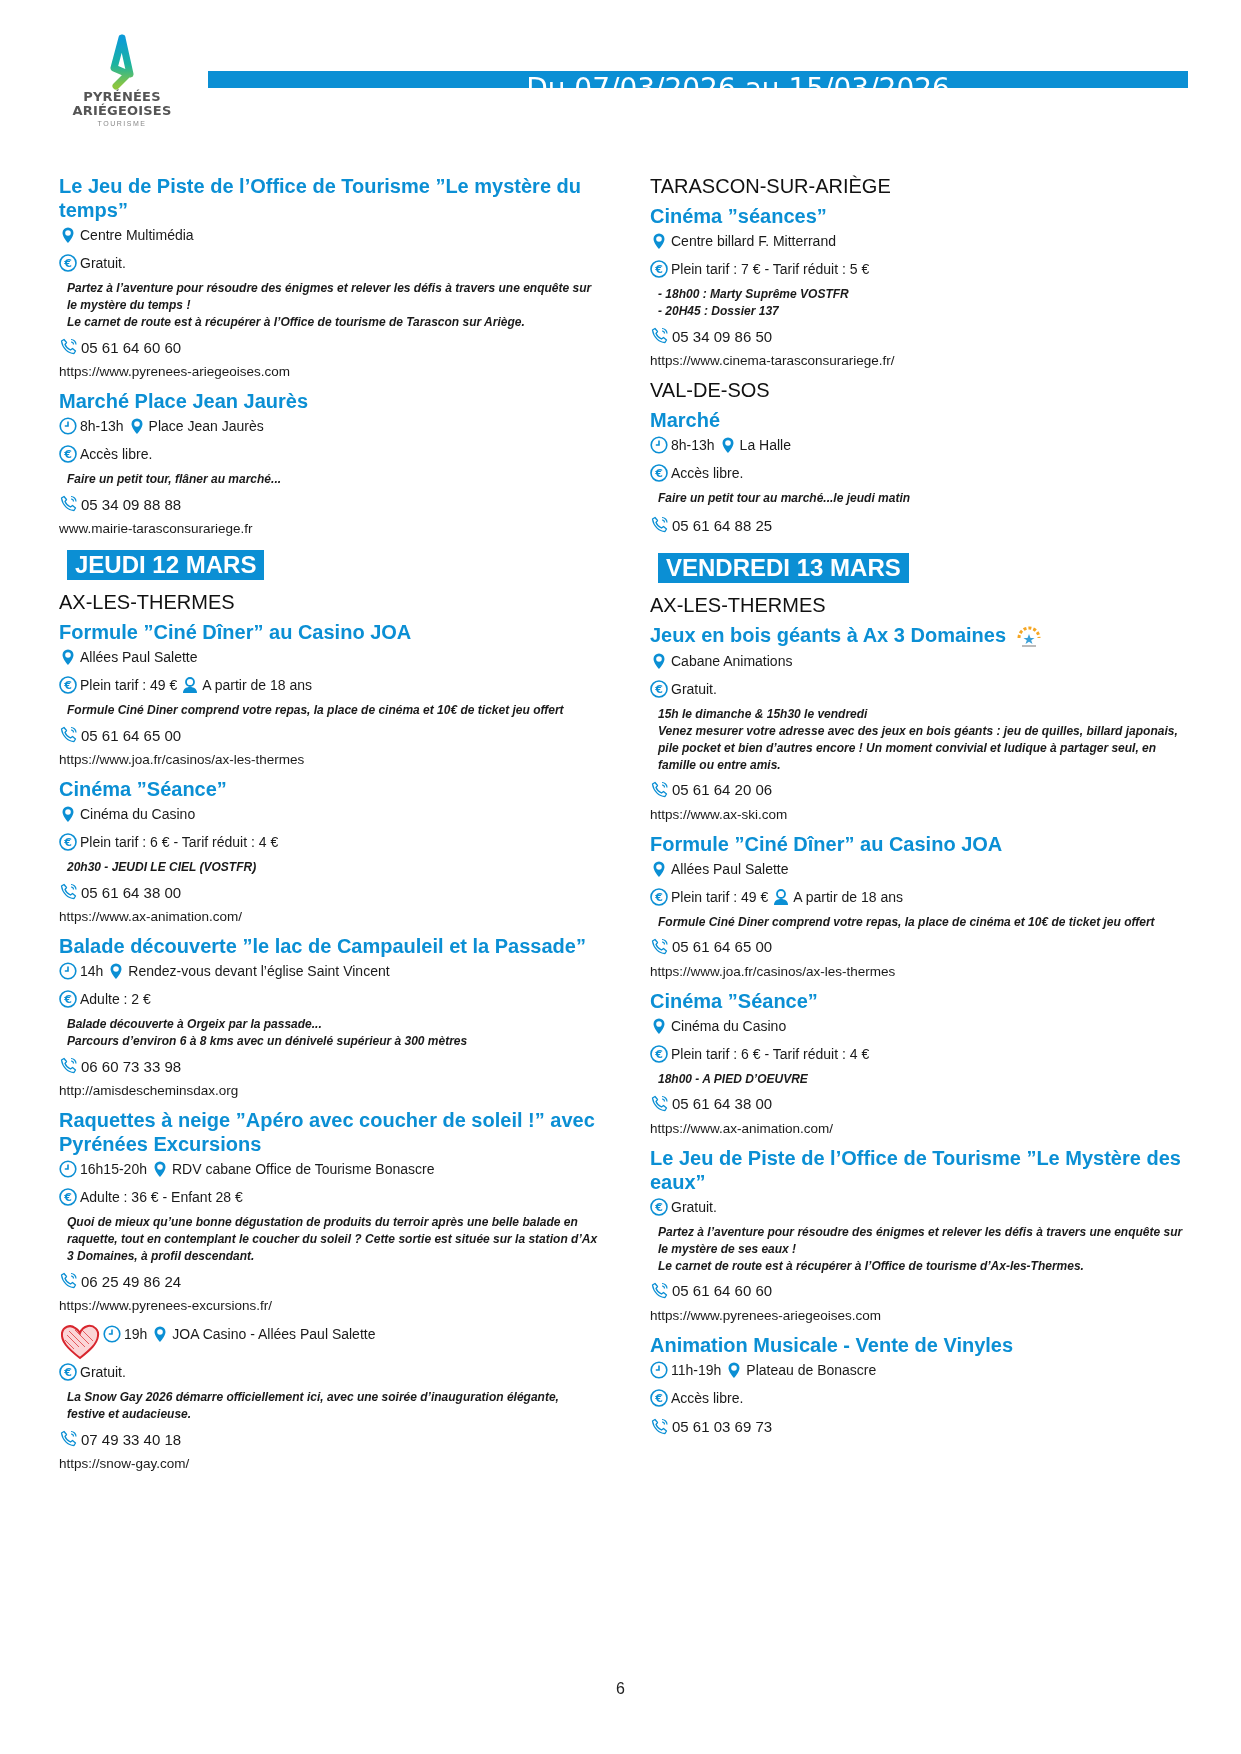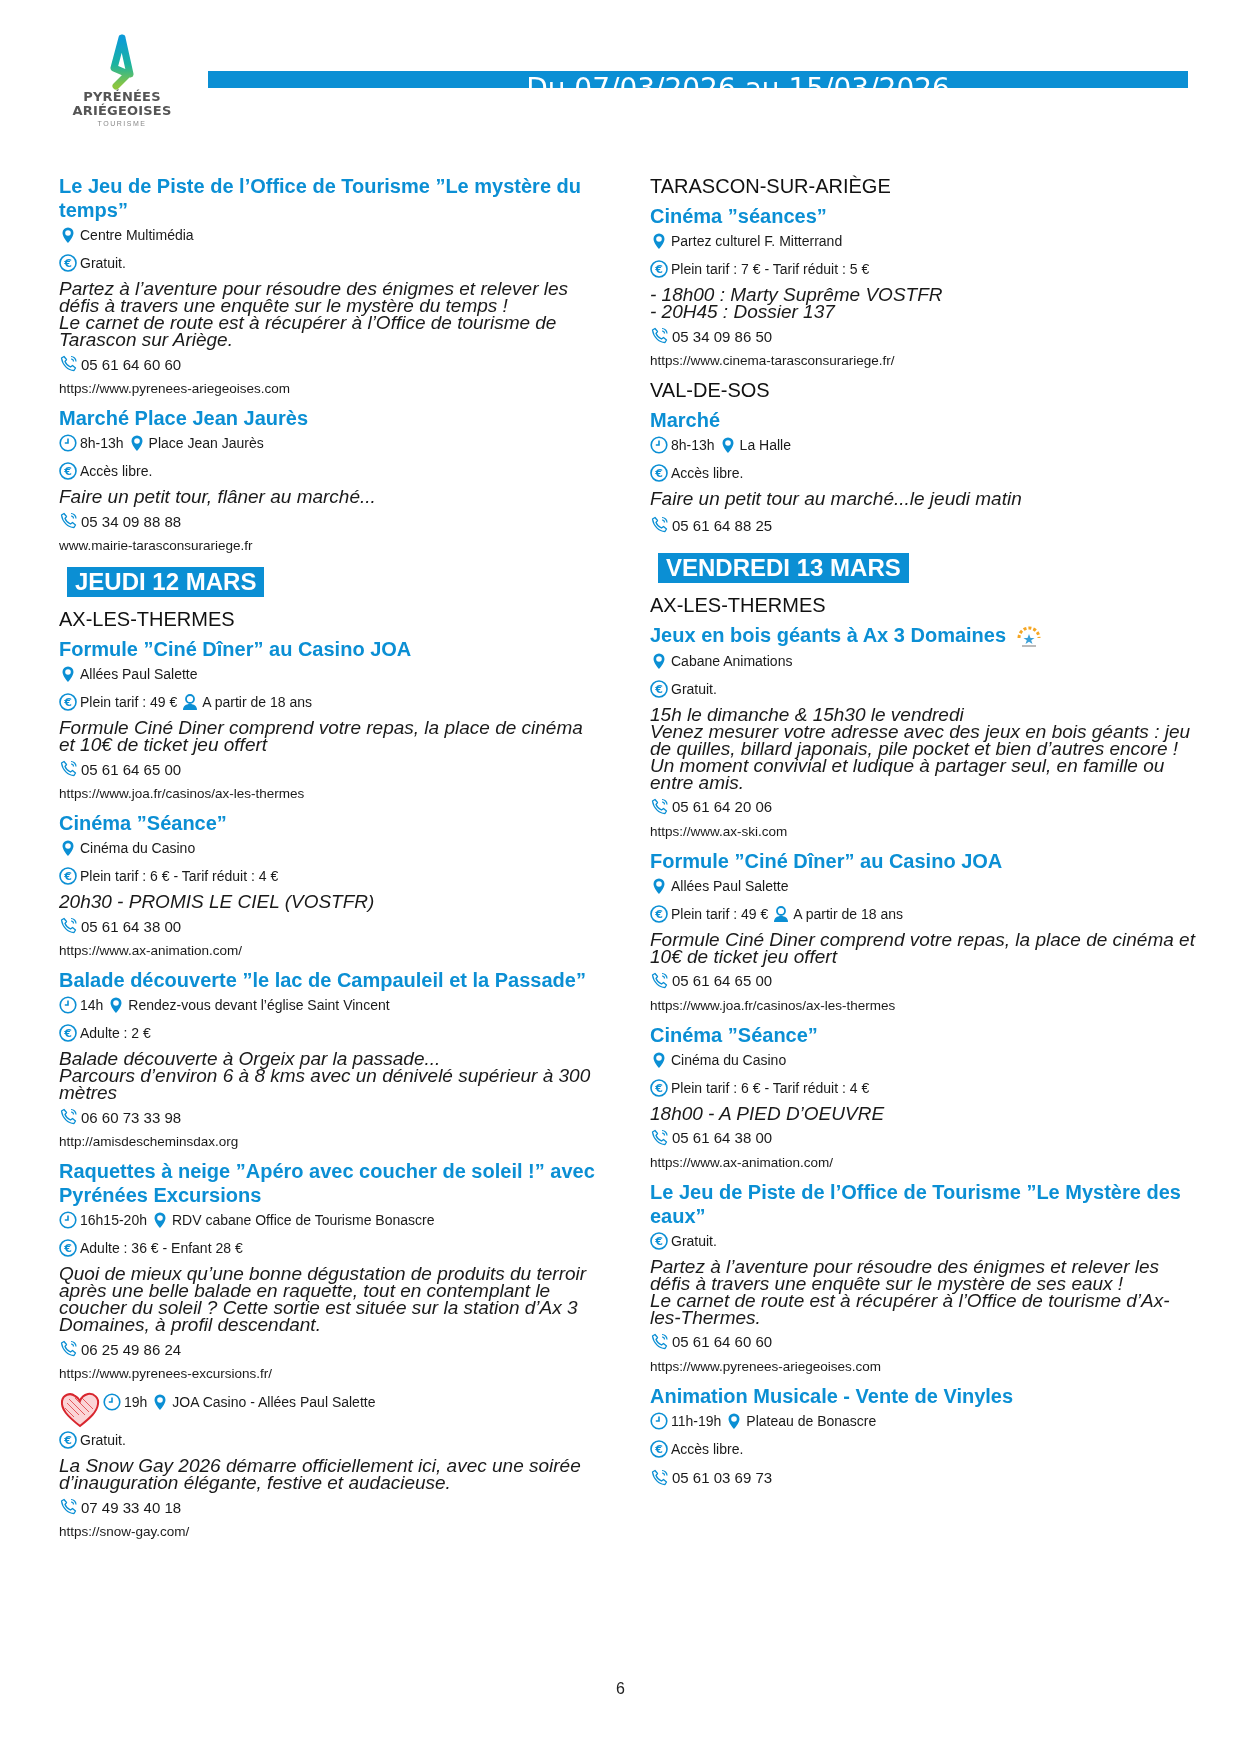--- a/index.html
+++ b/index.html
@@ -12,21 +12,21 @@
   .date-band span { position:absolute; left:0; right:0; top:1px; text-align:center; color:#fff; font-size:28px; line-height:33px; padding-left:80px; font-family:"DejaVu Sans", sans-serif; }
   .col { position:absolute; top:174px; }
   .col.left { left:59px; width:540px; }
   .col.right { left:650px; width:545px; }
   .town { font-weight:normal; font-size:20px; color:#111; margin:0 0 6px 0; line-height:24px; }
   .ev { margin-bottom:10px; }
   .ev-title { font-weight:bold; font-size:20px; line-height:24px; color:#0b8fd4; margin:0 0 4px 0; }
   .row { display:flex; align-items:center; font-size:14px; line-height:18px; margin:2px 0 10px 0;text-align:right; }
   .row .ic { display:inline-flex; width:18px; height:18px; margin-right:3px; flex:0 0 auto; }
   .row .t { margin-right:4px; }
-  .desc { font-style:italic; font-size:19px; line-height:17px; margin:-2px 0 6px 0; white-space:pre-line; }
+  .desc { font-style:italic; font-size:12px; line-height:17px; margin:-2px 0 6px 8px; white-space:pre-line;font-weight:bold; }
   .phone { display:flex; align-items:center; font-size:15px; margin:2px 0 7px 0; }
   .phone .ic { width:20px; height:20px; margin-right:2px; display:inline-flex; }
   .url { font-size:13.5px; margin:0 0 10px 0; }
   .day { display:inline-block; background:#0b8fd4; color:#fff; font-weight:bold; font-size:24px; line-height:30px; padding:0 8px 0 8px; margin:4px 0 10px 8px; }
   .heart-wrap { display:flex; align-items:flex-start; }
   .heart-wrap .hic { width:42px; height:38px; margin-right:2px; }
   .famille { display:inline-block; width:26px; height:22px; vertical-align:middle; margin-left:10px; }
   .page-num { position:absolute; top:1680px; left:0; width:1241px; text-align:center; font-size:16px; color:#222; }
 </style>
 </head>
@@ -184,21 +184,21 @@
       </div>
     <div class="row">
         <span class="ic">
           <svg width="18" height="18" viewBox="0 0 18 18">
             <circle cx="9" cy="9" r="8" fill="none" stroke="#0b8fd4" stroke-width="1.6"></circle>
             <text x="9" y="13" text-anchor="middle" font-size="11" font-weight="bold" fill="#0b8fd4" font-family="DejaVu Sans, sans-serif">€</text>
           </svg>
         </span>
         <span class="t">Plein tarif : 6 € - Tarif réduit : 4 €</span>
       </div>
-    <div class="desc">20h30 - PROMIS LE CIEL (VOSTFR)</div>
+    <div class="desc">20h30 - JEUDI LE CIEL (VOSTFR)</div>
     <div class="phone">
         <span class="ic">
           <svg width="20" height="20" viewBox="0 0 20 20">
             <path d="M5 2.5l2.5 3-1.5 2c1 2.5 3 4.5 5.5 5.5l2-1.5 3 2.5-1.5 2.5C9 16.5 3.5 11 2.5 4z" fill="none" stroke="#0b8fd4" stroke-width="1.3" stroke-linejoin="round"></path>
             <path d="M12 2.5a5 5 0 0 1 5 5M12 5a2.5 2.5 0 0 1 2.5 2.5" fill="none" stroke="#0b8fd4" stroke-width="1.2"></path>
           </svg>
         </span>
         <span>05 61 64 38 00</span>
       </div>
     <div class="url">https://www.ax-animation.com/</div>
@@ -338,21 +338,21 @@
 
   <div class="ev">
     <div class="ev-title">Cinéma ”séances”</div>
     <div class="row">
         <span class="ic">
           <svg width="18" height="18" viewBox="0 0 18 18">
             <path d="M9 1.5a5.5 5.5 0 0 0-5.5 5.5c0 4 5.5 10 5.5 10s5.5-6 5.5-10A5.5 5.5 0 0 0 9 1.5z" fill="#0b8fd4"></path>
             <circle cx="9" cy="7" r="2.8" fill="#fff"></circle>
           </svg>
         </span>
-        <span class="t">Partez culturel F. Mitterrand</span>
+        <span class="t">Centre billard F. Mitterrand</span>
       </div>
     <div class="row">
         <span class="ic">
           <svg width="18" height="18" viewBox="0 0 18 18">
             <circle cx="9" cy="9" r="8" fill="none" stroke="#0b8fd4" stroke-width="1.6"></circle>
             <text x="9" y="13" text-anchor="middle" font-size="11" font-weight="bold" fill="#0b8fd4" font-family="DejaVu Sans, sans-serif">€</text>
           </svg>
         </span>
         <span class="t">Plein tarif : 7 € - Tarif réduit : 5 €</span>
       </div>

